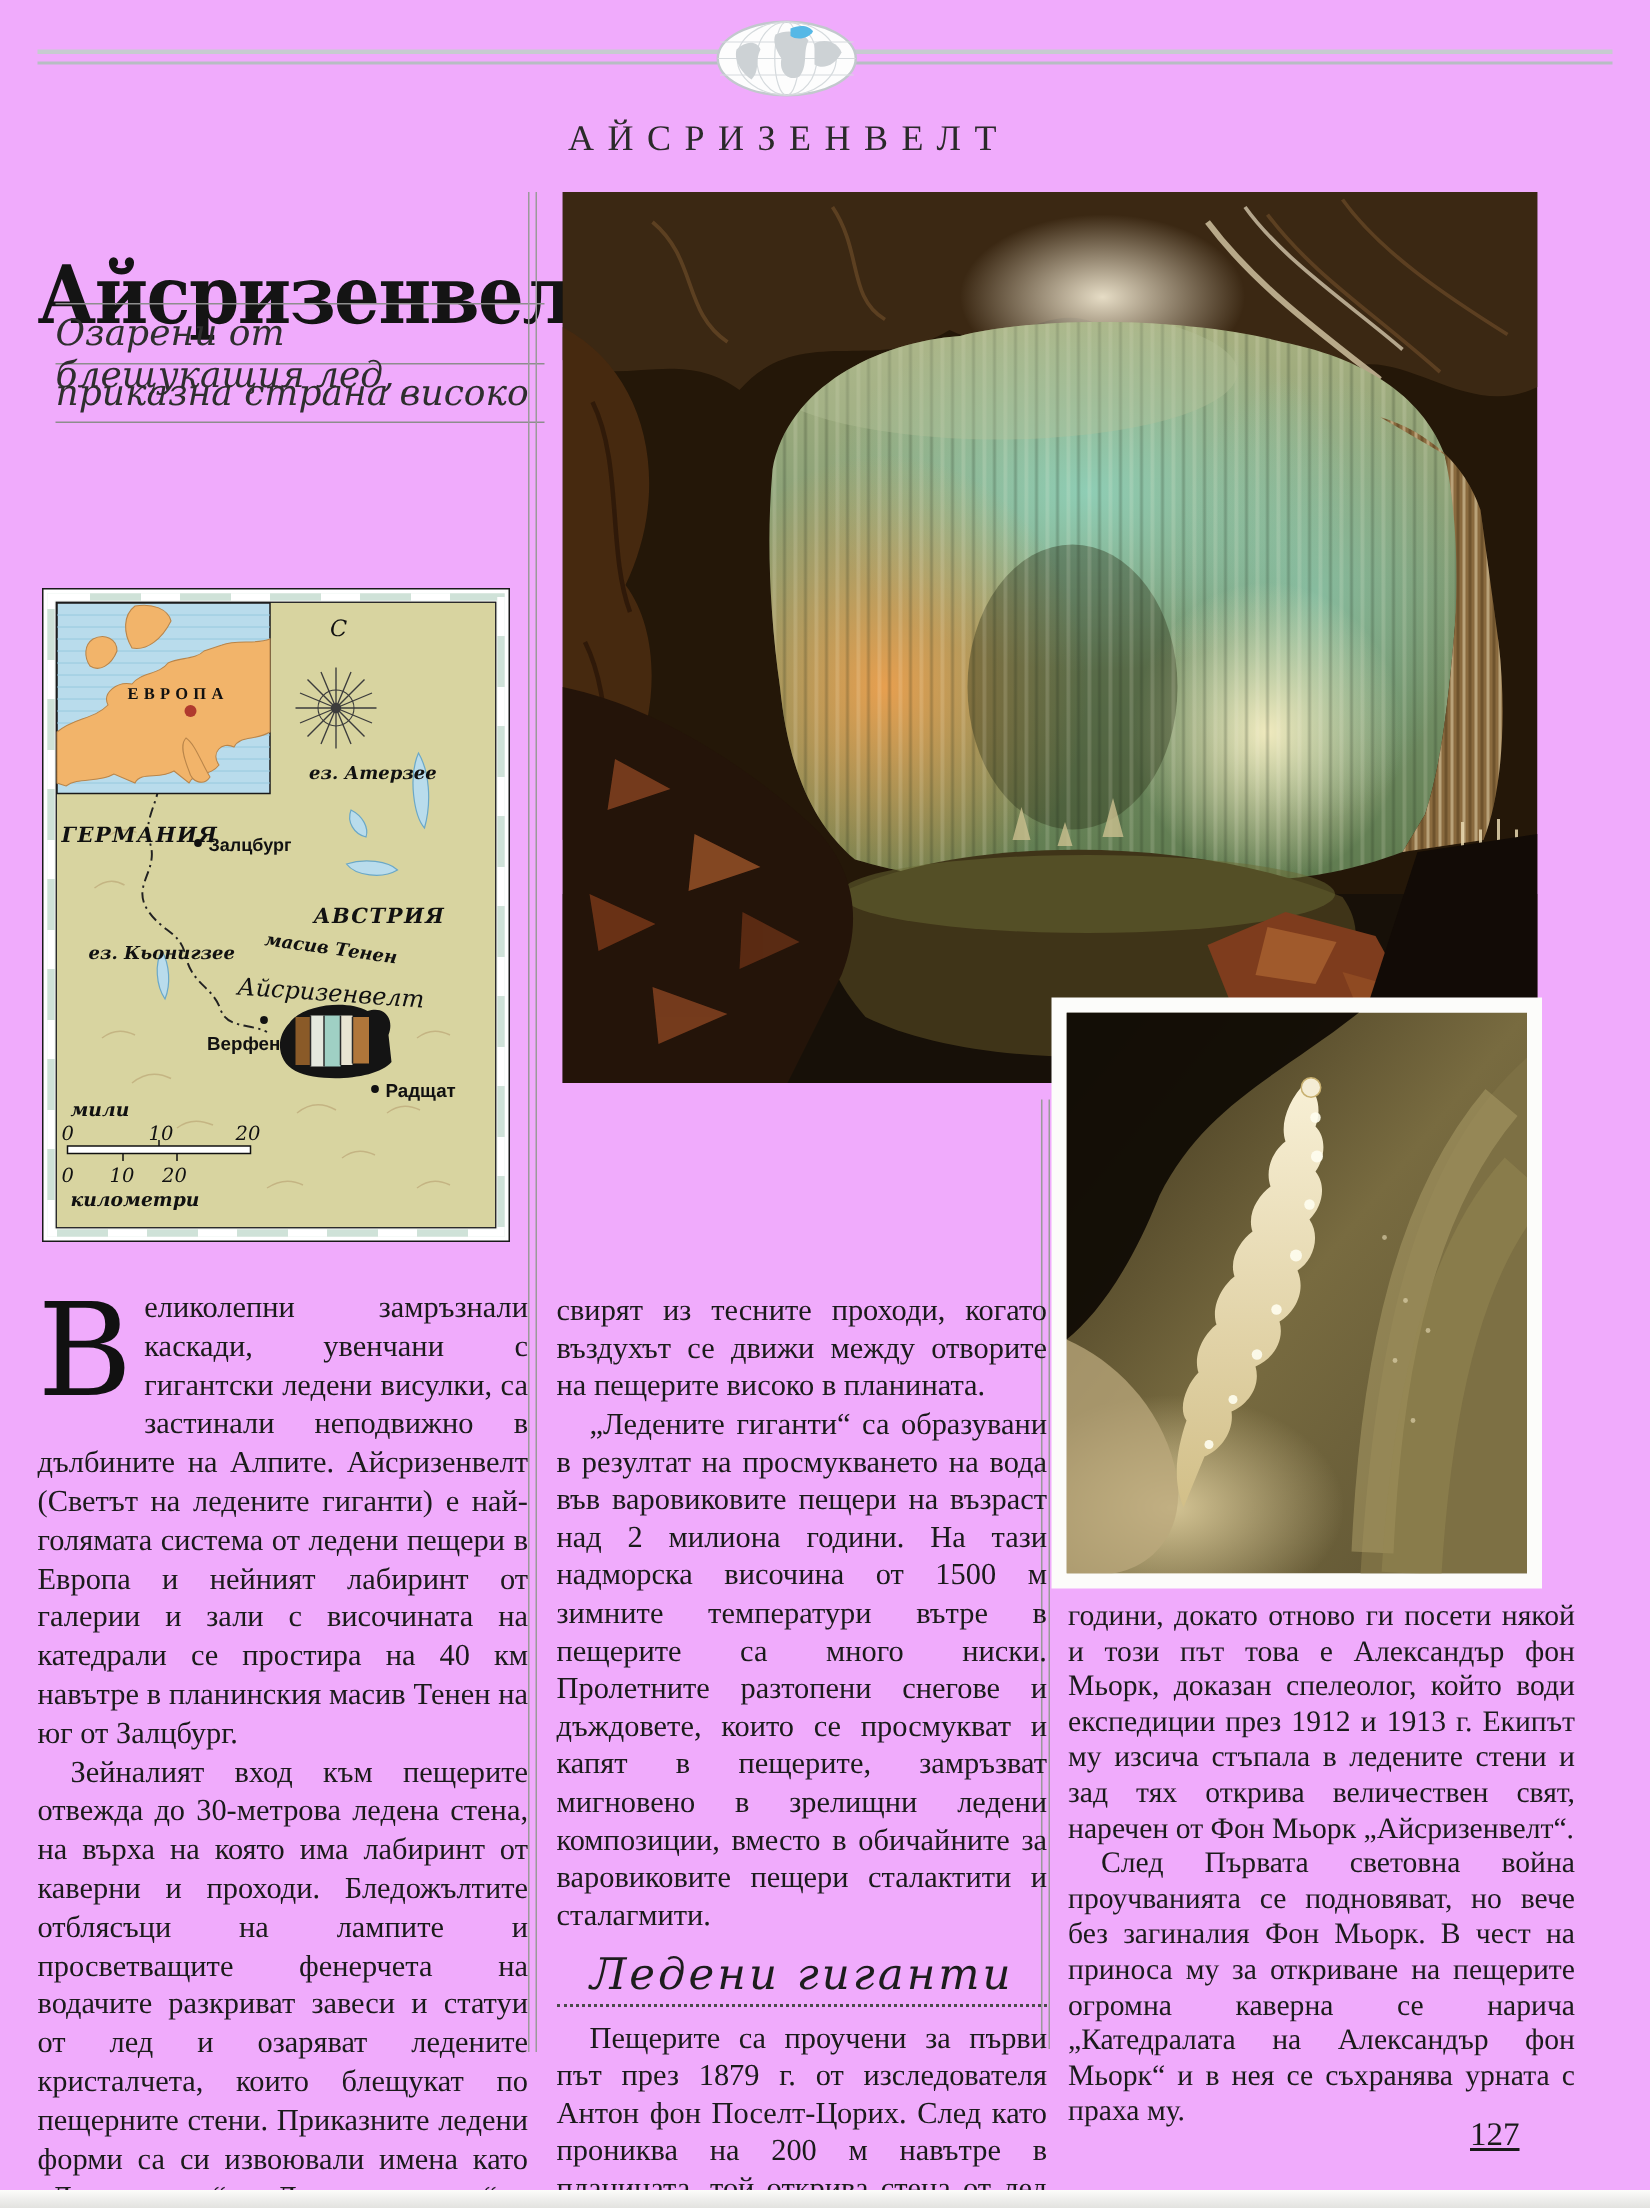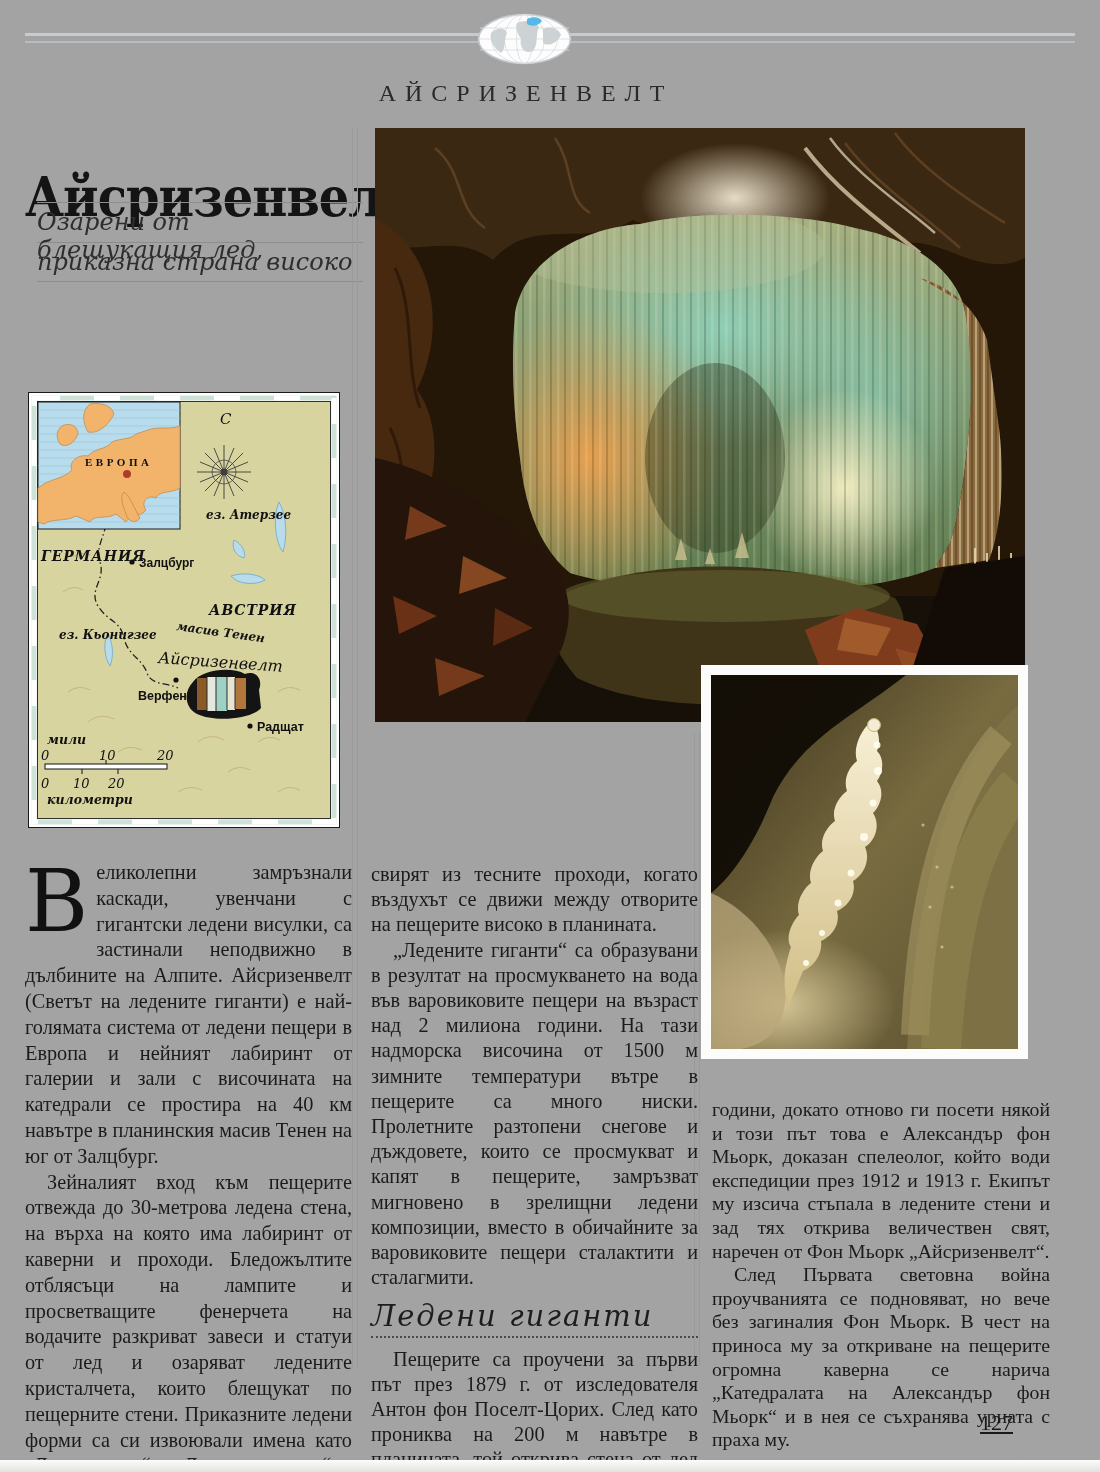--- a/index.html
+++ b/index.html
@@ -1,16 +1,16 @@
 <!DOCTYPE html>
 <html lang="bg"><head>
 <meta charset="utf-8">
 <style>
   html,body{margin:0;padding:0;background:#e9e9e6;}
-  .page{position:relative;width:1100px;height:1472px;background:#a3a3a3;margin:0 auto;
+  .page{position:relative;width:1100px;height:1472px;background:#f0abfc;margin:0 auto;
         font-family:"Liberation Serif",serif;color:#1b1b1b;overflow:hidden;}
   
   .hrule{position:absolute;left:25px;width:1050px;}
   .hrule.r1{top:33px;height:2.5px;background:#c6cbd0;}
   .hrule.r2{top:41px;height:2px;background:#b7bdc3;}
   .globe{position:absolute;left:477px;top:13px;}
   .kicker{position:absolute;left:260px;top:80px;width:532px;text-align:center;
           font-size:24px;letter-spacing:9px;color:#2a2a2a;font-family:"Liberation Serif",serif;}
   
   .big-title{position:absolute;left:25px;top:134px;font-family:"DejaVu Serif",serif;
@@ -31,25 +31,25 @@
   .map-figure{position:absolute;left:28px;top:392px;width:312px;height:436px;}
   
   .caption{position:absolute;left:372px;top:739px;width:325px;font-size:19px;line-height:24px;}
   .cap-lead{font-family:"Liberation Serif",serif;letter-spacing:1px;font-size:18px;color:#222;}
   .cap-text{font-family:"DejaVu Serif",serif;font-style:italic;color:#222;}
   
   .col{position:absolute;text-align:justify;}
   .col p{margin:0 0 0 0;}
   .col1{left:25px;top:860px;width:327px;font-size:20.3px;line-height:25.8px;}
   .col2{left:371px;top:862px;width:327px;font-size:20.3px;line-height:25.2px;}
-  .col3{left:712px;top:1066px;width:338px;font-size:19.8px;line-height:23.6px;margin-top:32px;}
+  .col3{left:712px;top:1066px;width:338px;font-size:19.8px;line-height:23.6px;}
   .indent{text-indent:22px;}
   .dropcap{float:left;font-family:"DejaVu Serif",serif;font-size:86px;line-height:74px;
            padding:4px 8px 0 0;color:#111;}
-  .section-heading{margin:14px 0 0 0;font-family:"DejaVu Serif",serif;
+  .section-heading{margin:14px 0 0 0;text-align:center;font-family:"DejaVu Serif",serif;
                    font-style:italic;font-weight:normal;font-size:29px;letter-spacing:2px;color:#1d1d1d;}
   .dotted-rule{border-top:2px dotted #4a4a4a;height:0;margin:6px 0 9px 0;}
   .pageno{position:absolute;left:980px;top:1410px;font-size:22px;color:#1a1a1a;text-decoration:underline;}
   .bottom-edge{position:absolute;left:0;bottom:0;width:100%;height:12px;
                background:linear-gradient(#fcfcfa,#e2e2df);}
   svg text{font-family:"Liberation Sans",sans-serif;}
   text.ser{font-family:"Liberation Serif",serif;}
   text.dser{font-family:"DejaVu Serif",serif;}
 </style>
 </head>

